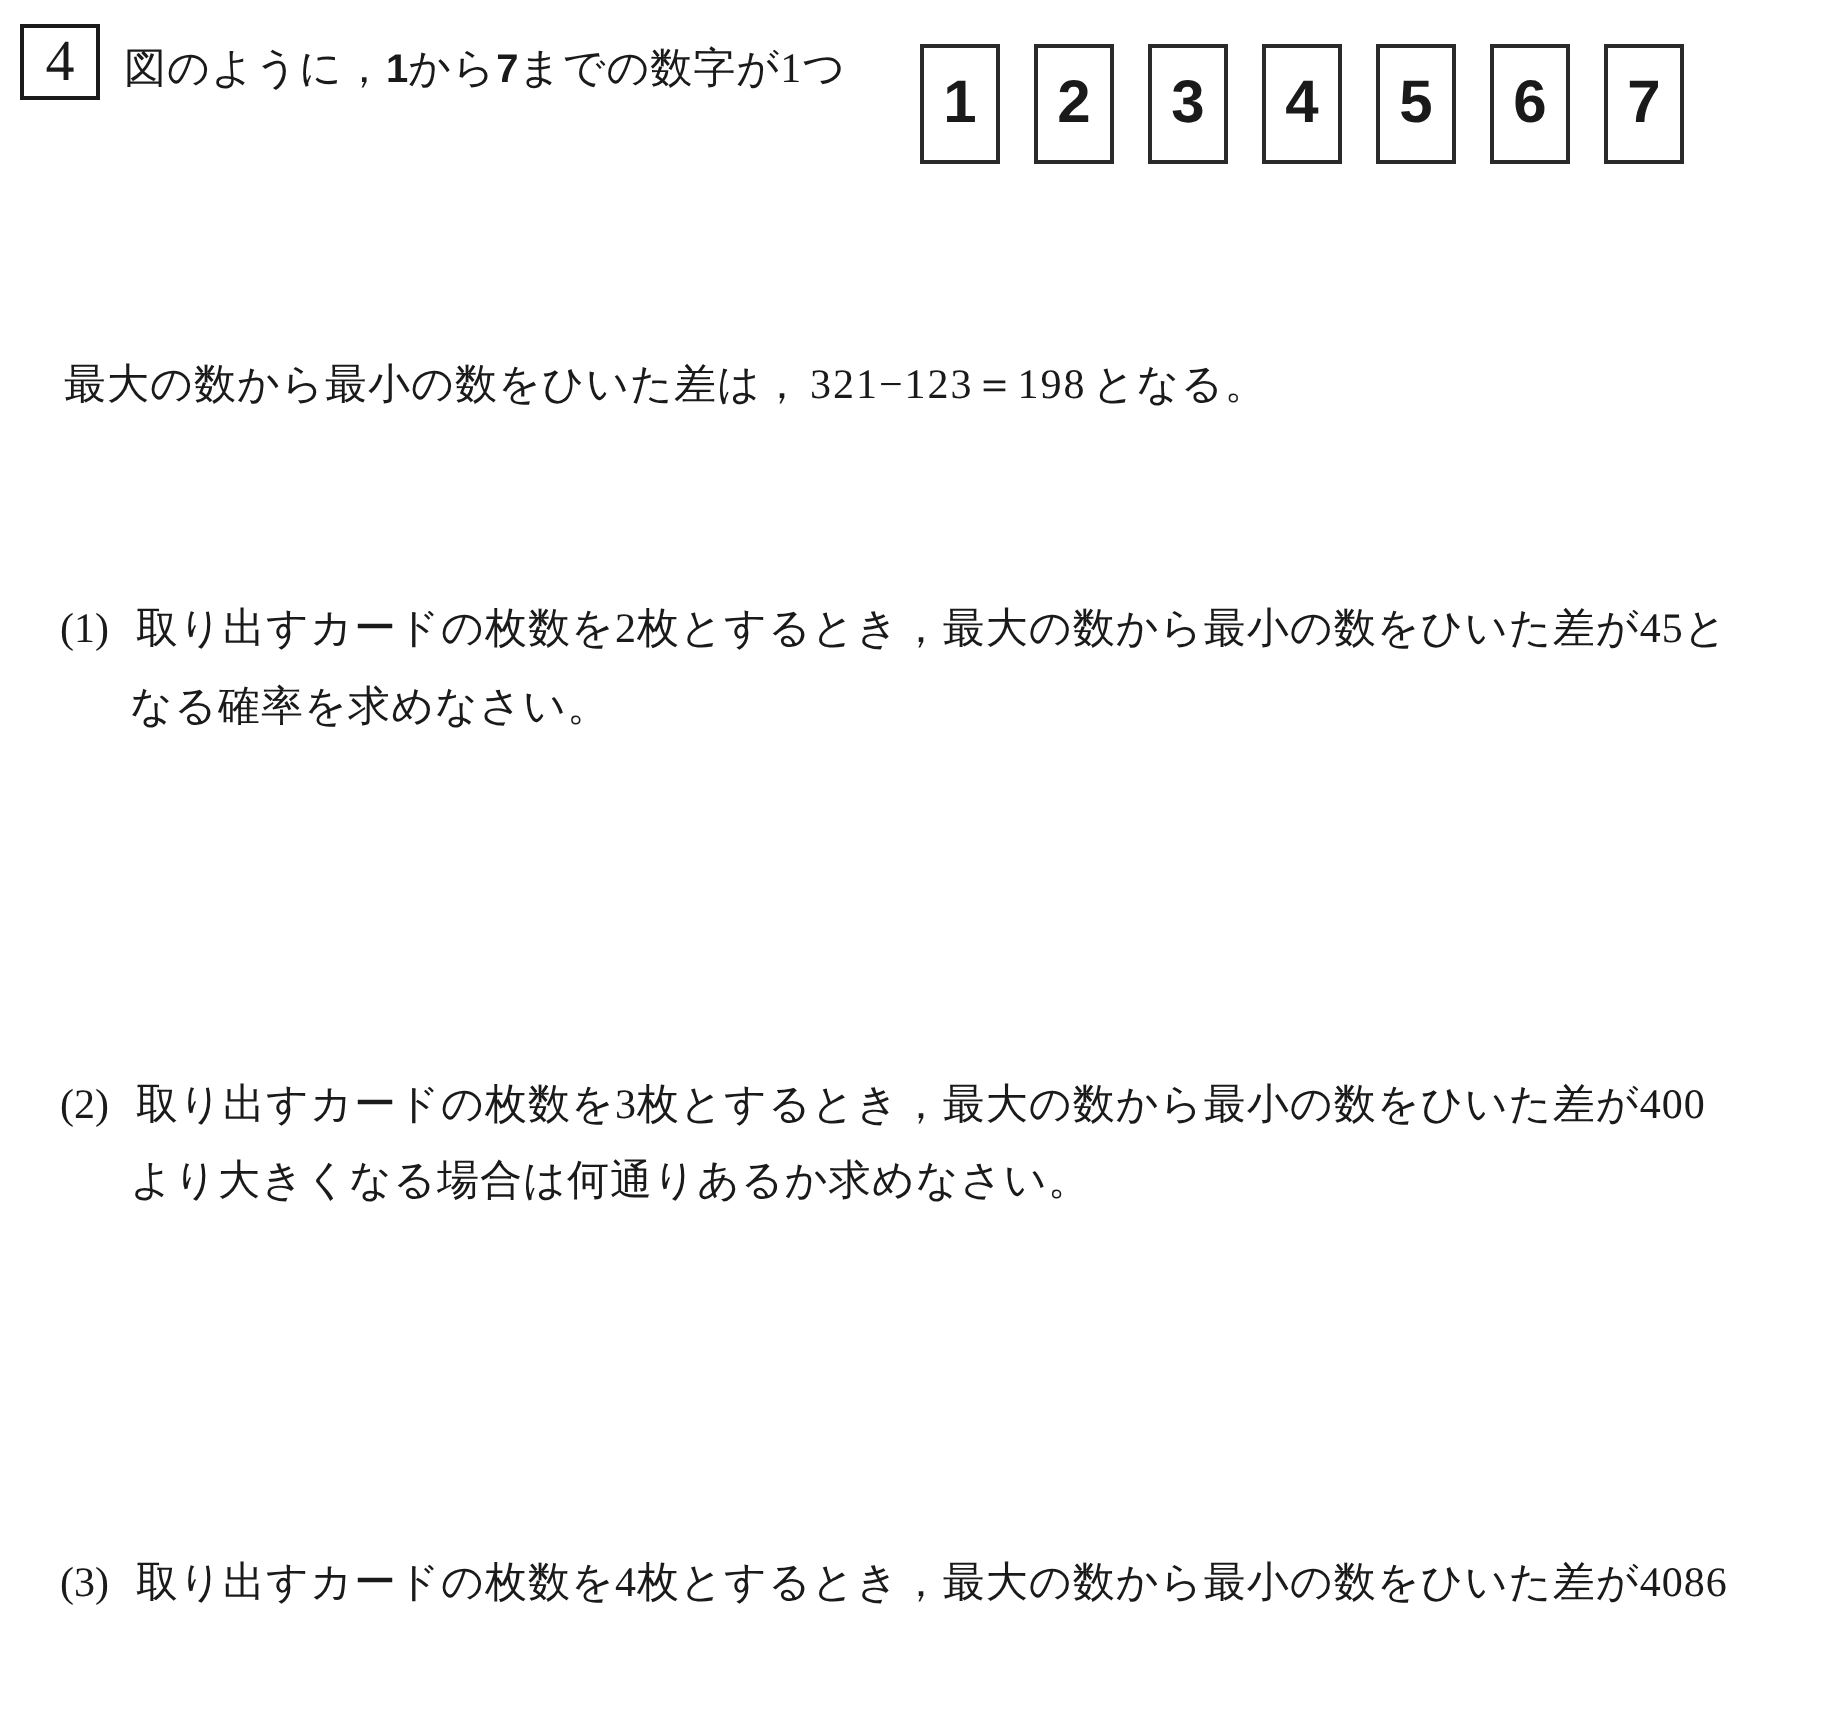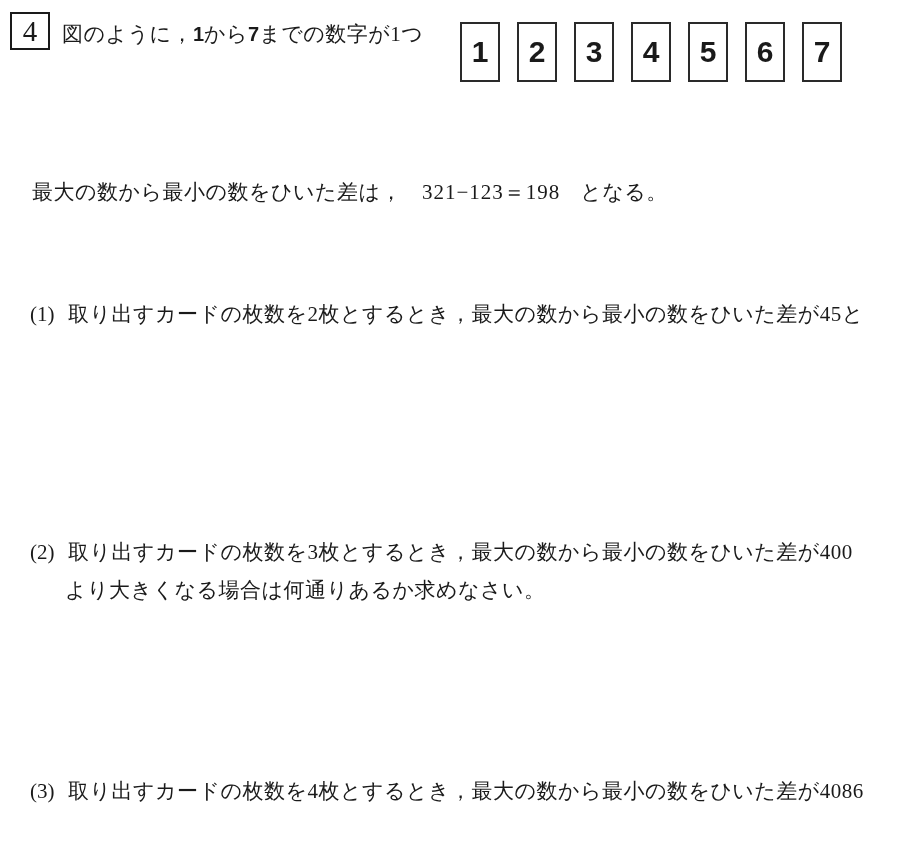--- a/index.html
+++ b/index.html
@@ -21,21 +21,21 @@
   }
   .bnum{
     font-family:"Liberation Sans","DejaVu Sans",sans-serif;
     font-weight:bold;
     font-size:20px;
     letter-spacing:0;
   }
   .math{
     font-family:"Liberation Serif","DejaVu Serif",serif;
     letter-spacing:1px;
-    margin:0 20px;
+    margin:0 3px;
   }
   #problem-box{
     position:absolute;
     left:10px; top:12px;
     width:40px; height:38px;
     border:2px solid #1a1a1a;
     box-sizing:border-box;
     text-align:center;
     line-height:34px;
     font-size:29px;
@@ -103,20 +103,21 @@
   <div class="line" style="left:62px; top:20px;">
     <span>図のように，</span><span class="bnum">1</span><span>から</span><span class="bnum">7</span><span>までの数字が1つ</span>
   </div>
   <div class="line" style="left:32px; top:178px;">
     <span>最大の数から最小の数をひいた差は，</span><span class="math">321−123＝198</span><span>となる。</span>
   </div>
 
   <div class="line" style="left:30px; top:300px;">
     <span class="q-marker">(1)</span><span>取り出すカードの枚数を2枚とするとき，最大の数から最小の数をひいた差が45と</span>
   </div>
+  <div class="line" style="left:65px; top:339px;">なる確率を求めなさい。</div>
 
   <div class="line" style="left:30px; top:538px;">
     <span class="q-marker">(2)</span><span>取り出すカードの枚数を3枚とするとき，最大の数から最小の数をひいた差が400</span>
   </div>
   <div class="line" style="left:65px; top:576px;text-align:center;">より大きくなる場合は何通りあるか求めなさい。</div>
 
   <div class="line" style="left:30px; top:777px;">
     <span class="q-marker">(3)</span><span>取り出すカードの枚数を4枚とするとき，最大の数から最小の数をひいた差が4086</span>
   </div>
 

